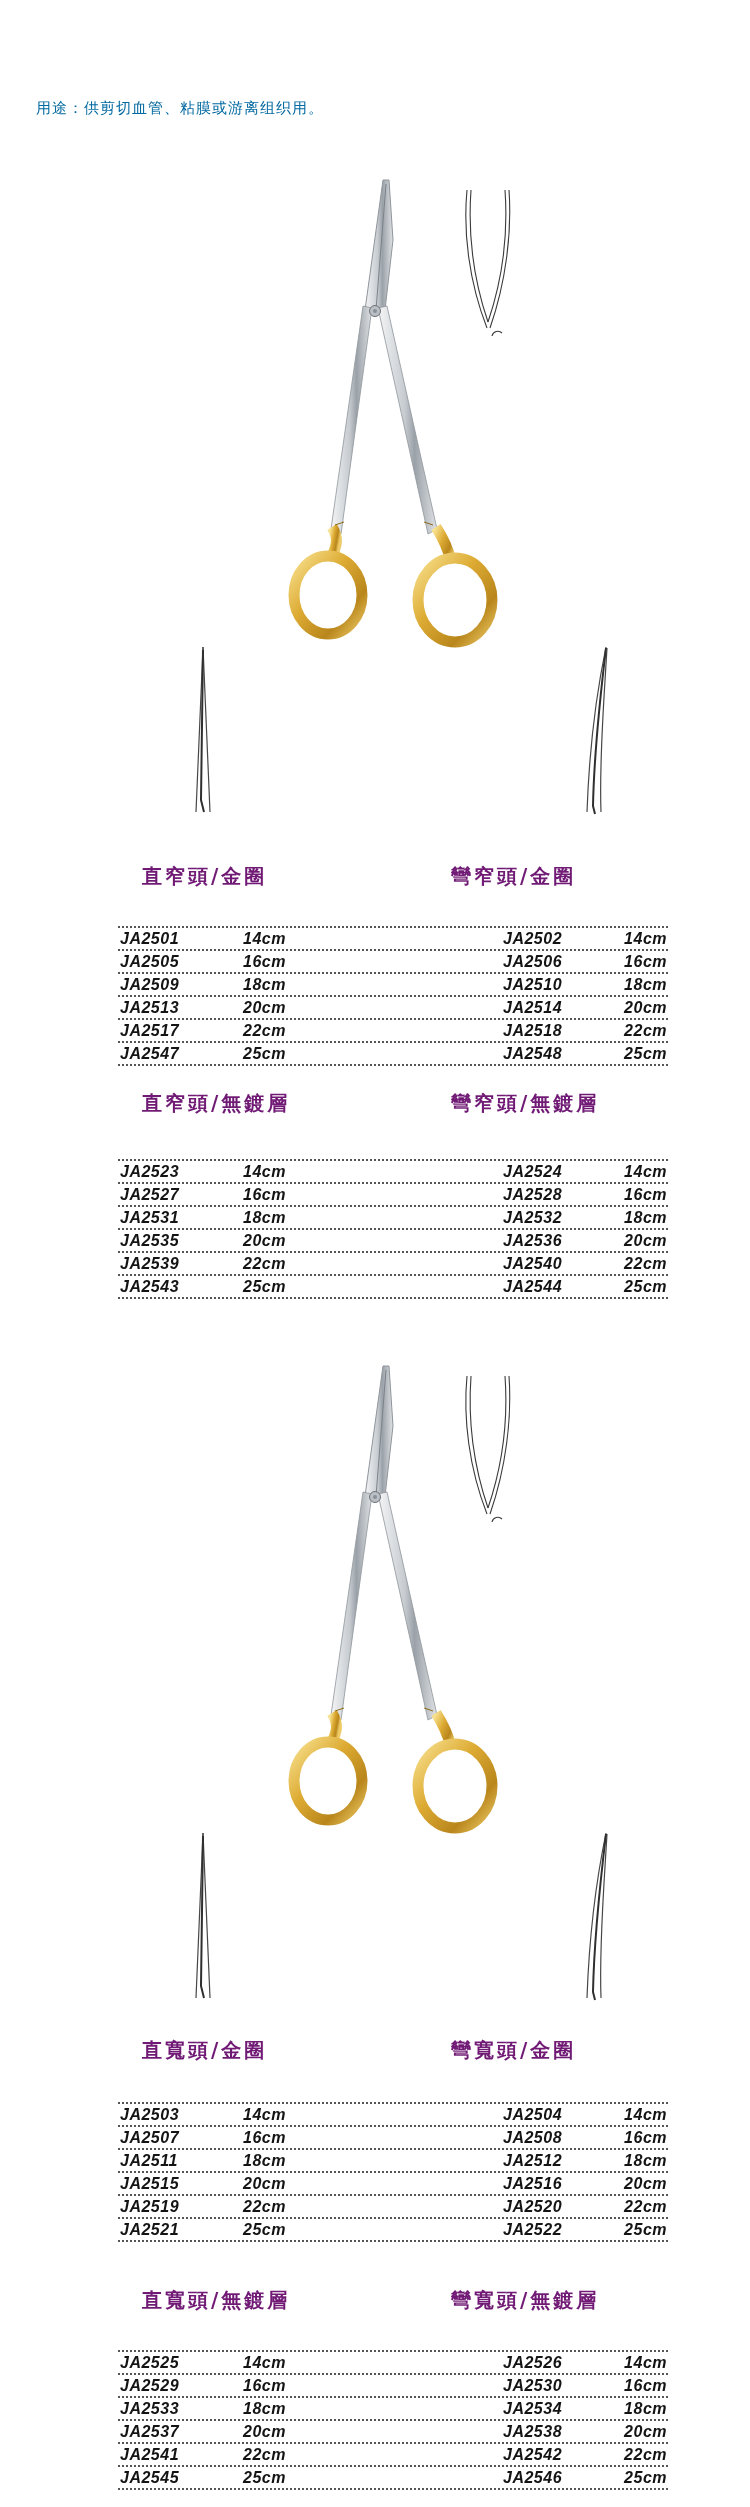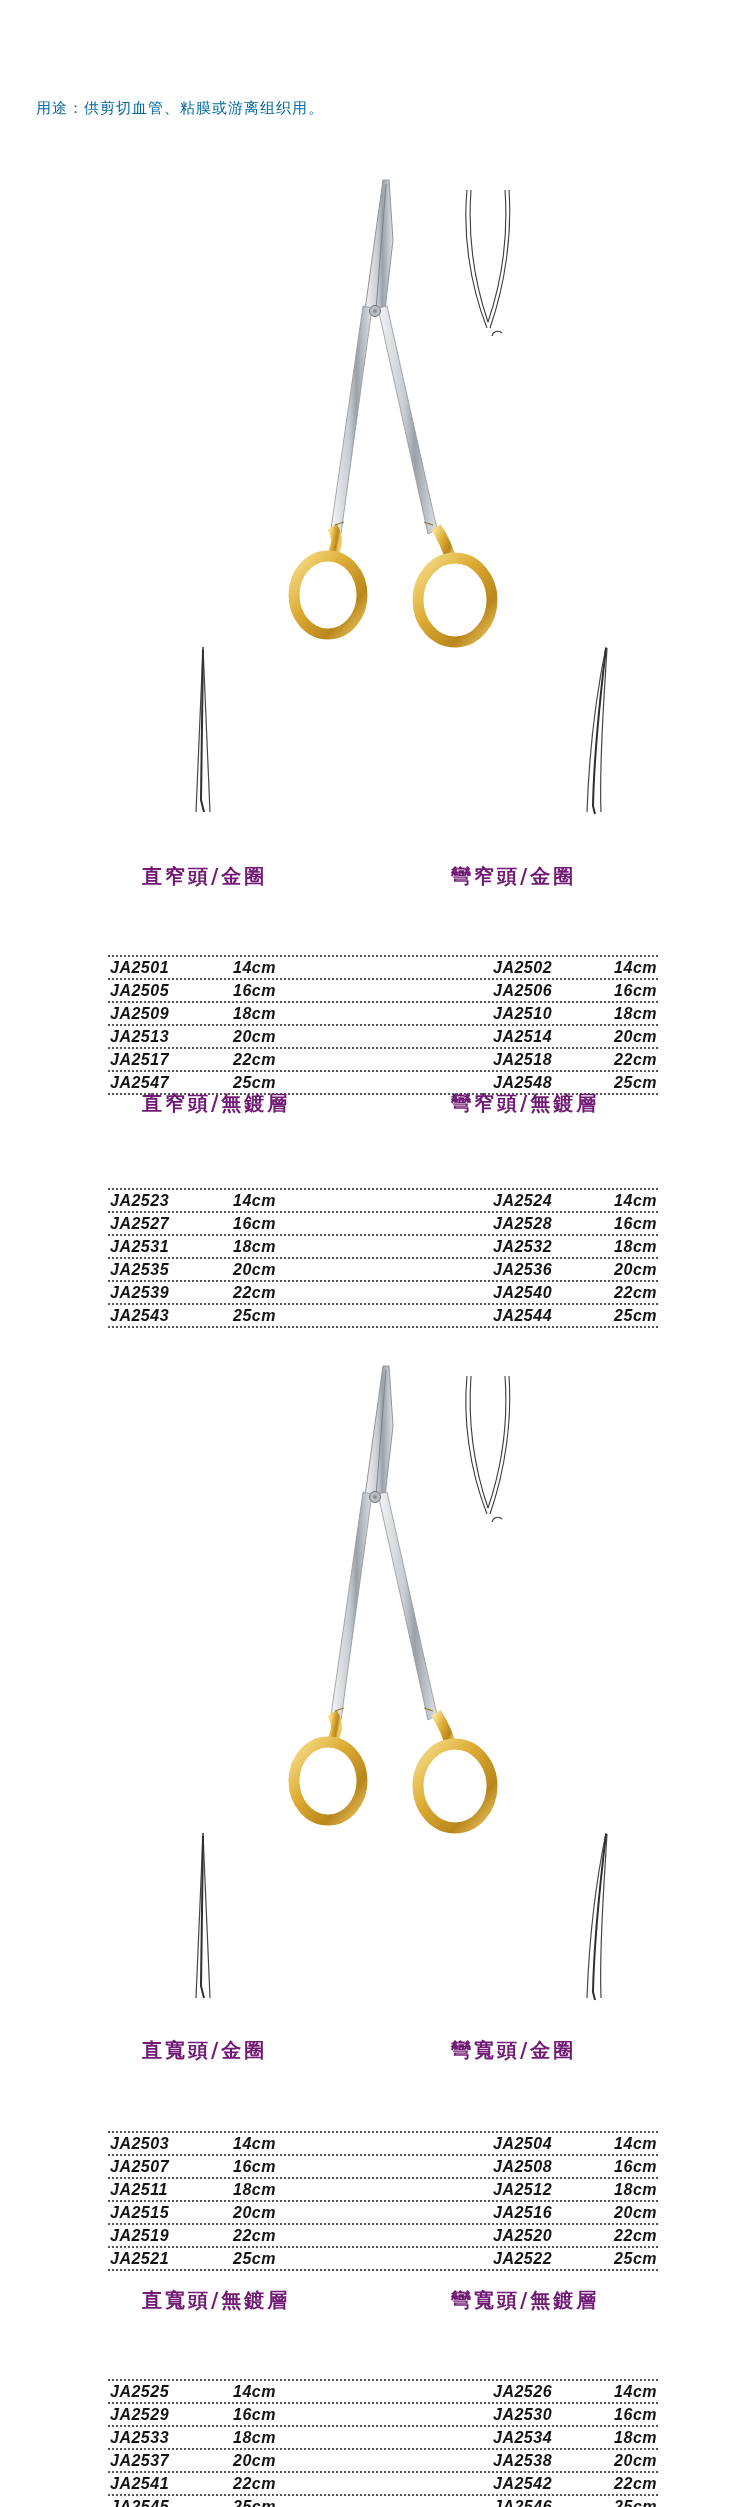--- a/index.html
+++ b/index.html
@@ -13,21 +13,21 @@
   .usage{position:absolute;left:36px;top:99px;font-size:15px;color:#0369a1;letter-spacing:1px;}
   
   .photo{position:absolute;left:0;width:750px;height:660px;}
   .photo-1{top:170px;} .photo-2{top:1356px;}
   
   .gtitle{position:absolute;font-family:"DejaVu Serif",serif;font-weight:bold;font-size:20px;
           color:#701a75;letter-spacing:3px;white-space:nowrap;}
   .t-left{left:142px;} .t-right{left:444px;margin-left:7px;}
   .g1t{top:863px;} .g2t{top:1090px;} .g3t{top:2037px;} .g4t{top:2287px;}
   
-  .gtable{position:absolute;left:108px;width:550px;border-bottom:2px dotted #555;margin-top:29px;}
+  .gtable{position:absolute;left:118px;width:550px;border-bottom:2px dotted #555;}
   .g1{top:926px;} .g2{top:1159px;} .g3{top:2102px;} .g4{top:2350px;}
   .trow{position:relative;height:21px;border-top:2px dotted #555;}
   .c{position:absolute;top:0;font-style:italic;font-weight:bold;font-size:16px;line-height:21px;
      color:#141414;white-space:nowrap;letter-spacing:0.5px;}
   .code-l{left:2px;} .size-l{left:125px;} .code-r{left:385px;} .size-r{right:1px;text-align:right;}
 </style>
 </head>
 <body>
 
 <div class="page">

